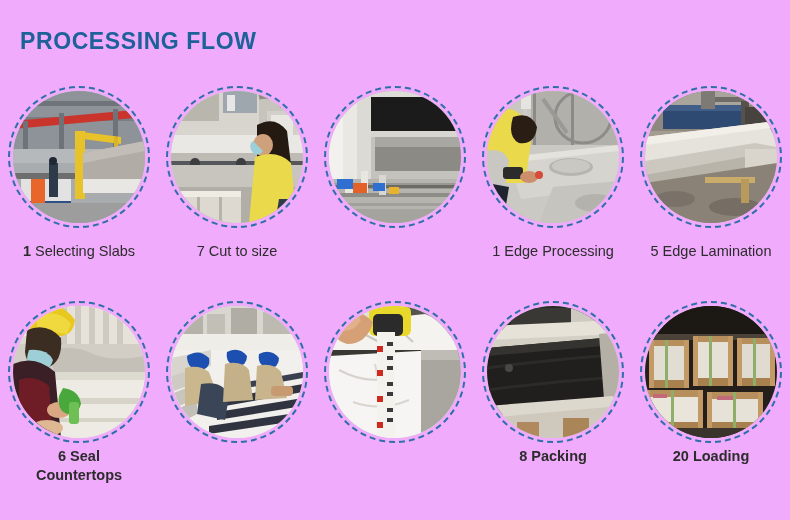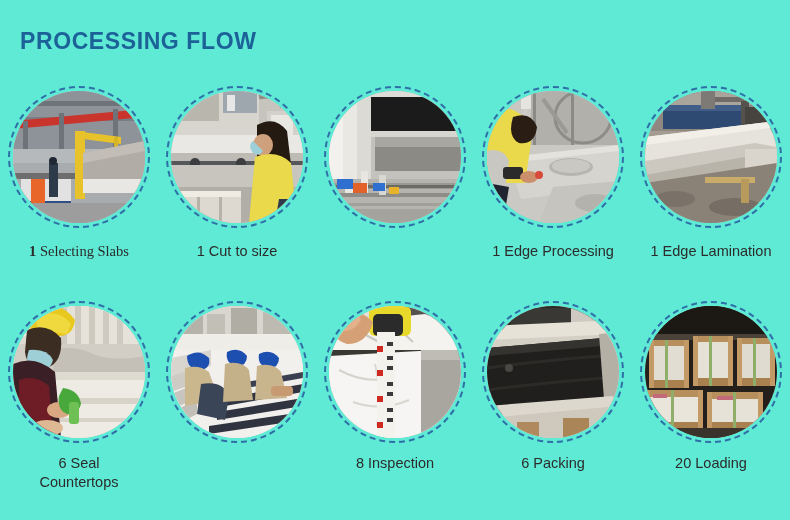--- a/index.html
+++ b/index.html
@@ -2,21 +2,21 @@
 <html><head>
 <meta charset="utf-8">
 <style>
   * { box-sizing: border-box; margin: 0; padding: 0; }
   html, body {
     width: 790px; height: 520px;
     background: #ffffff;
     font-family: "Liberation Sans", sans-serif;
     overflow: hidden;
   }
-  #page { position: relative; width: 790px; height: 520px; background: #5eead4; }
+  #page { position: relative; width: 790px; height: 520px; background: #f0abfc; }
 
   #title {
     position: absolute;
     left: 20px; top: 28px;
     font-size: 23px;
     font-weight: bold;
     letter-spacing: 0.6px;
     color: #1d6199;
     white-space: nowrap;
   }
@@ -56,23 +56,23 @@
   .caption {
     margin-top: 12px;
     font-size: 14.5px;
     color: #2c2c2c;
     text-align: center;
     line-height: 1.32;
     width: 160px;
     white-space: pre-line;
   }
   .row-1 .caption { margin-top: 14px; }
-  .row-2 .caption { margin-top: 11px; }
+  .row-2 .caption { margin-top: 4px; font-weight: bold; }
   
-  .step-1 .caption { font-weight: 400; font-family: Liberation Serif, serif; }
+  .step-1 .caption { font-weight: 400; }
   .step-1 .caption::first-letter { font-weight: bold; }
 </style>
 </head>
 <body>
 
 <div id="page">
 
   <div id="title">PROCESSING FLOW</div>
 
   <div class="row row-1">
@@ -137,21 +137,21 @@
             <rect x="48" y="106" width="3" height="26" fill="#b8b3a8"></rect>
             <path d="M86 34 q18 -10 30 6 l4 34 -34 0 z" fill="#241a12"></path>
             <ellipse cx="92" cy="54" rx="10" ry="11" fill="#cfa07c"></ellipse>
             <path d="M82 50 q-6 4 0 12 q6 4 10 -2 z" fill="#9ccfd8"></path>
             <path d="M84 66 q22 -8 36 6 l6 60 -48 0 z" fill="#ead94a"></path>
             <path d="M108 108 l22 0 0 24 -26 0 z" fill="#2f3a4c"></path>
           </svg>
         </div>
         <div class="circle-dash"></div>
       </div>
-      <div class="caption">1 Cut to size</div>
+      <div class="caption">7 Cut to size</div>
     </div>
 
     <div class="step step-3">
       <div class="circle-wrap">
         <div class="photo">
           <svg viewBox="0 0 132 132">
             <rect x="0" y="0" width="132" height="132" fill="#c4c2bc"></rect>
             <rect x="0" y="0" width="132" height="26" fill="#dedcd6"></rect>
             <rect x="40" y="6" width="92" height="34" fill="#1b1b1b"></rect>
             <rect x="40" y="40" width="92" height="6" fill="#d8d6d0"></rect>
@@ -233,21 +233,21 @@
             <rect x="100" y="58" width="32" height="24" fill="#d9d5cd"></rect>
             <polygon points="0,92 132,72 132,132 0,132" fill="#8a8276"></polygon>
             <ellipse cx="30" cy="108" rx="20" ry="8" fill="#7a7268"></ellipse>
             <ellipse cx="90" cy="116" rx="26" ry="9" fill="#766e64"></ellipse>
             <rect x="60" y="86" width="50" height="6" fill="#c9ab6a"></rect>
             <rect x="96" y="88" width="8" height="24" fill="#b79a5c"></rect>
           </svg>
         </div>
         <div class="circle-dash"></div>
       </div>
-      <div class="caption">1 Edge Lamination</div>
+      <div class="caption">5 Edge Lamination</div>
     </div>
 
   </div>
 
   <div class="row row-2">
 
     <div class="step step-6">
       <div class="circle-wrap">
         <div class="photo">
           <svg viewBox="0 0 132 132">
@@ -348,21 +348,20 @@
             <rect x="58" y="76" width="6" height="4" fill="#3a3a3a"></rect>
             <rect x="58" y="86" width="6" height="4" fill="#3a3a3a"></rect>
             <rect x="58" y="102" width="6" height="4" fill="#3a3a3a"></rect>
             <rect x="58" y="112" width="6" height="4" fill="#3a3a3a"></rect>
             <path d="M0 6 q26 -8 44 10 q-6 22 -26 22 q-20 -6 -18 -32 z" fill="#d6a077"></path>
             <path d="M6 0 q20 2 26 14 q-8 14 -22 10 q-12 -10 -4 -24 z" fill="#e2b08a"></path>
           </svg>
         </div>
         <div class="circle-dash"></div>
       </div>
-      <div class="caption">8 Inspection</div>
     </div>
 
     <div class="step step-9">
       <div class="circle-wrap">
         <div class="photo">
           <svg viewBox="0 0 132 132">
             <rect x="0" y="0" width="132" height="132" fill="#d8d4cb"></rect>
             <rect x="0" y="0" width="132" height="24" fill="#2a2824"></rect>
             <rect x="24" y="2" width="60" height="20" fill="#3a3834"></rect>
             <rect x="84" y="0" width="48" height="26" fill="#cecac1"></rect>
@@ -376,21 +375,21 @@
             <polygon points="112,28 132,26 132,110 118,106" fill="#b5b0a6"></polygon>
             <polygon points="0,100 126,90 132,104 0,118" fill="#ddd8ce"></polygon>
             <polygon points="0,112 132,100 132,132 0,132" fill="#cfc9bd"></polygon>
             <rect x="30" y="116" width="22" height="16" fill="#b08a5e"></rect>
             <rect x="76" y="112" width="26" height="20" fill="#a98557"></rect>
             <rect x="0" y="118" width="20" height="14" fill="#b78f62"></rect>
           </svg>
         </div>
         <div class="circle-dash"></div>
       </div>
-      <div class="caption">6 Packing</div>
+      <div class="caption">8 Packing</div>
     </div>
 
     <div class="step step-10">
       <div class="circle-wrap">
         <div class="photo">
           <svg viewBox="0 0 132 132">
             <rect x="0" y="0" width="132" height="132" fill="#241f1a"></rect>
             <rect x="0" y="0" width="132" height="32" fill="#1c1814"></rect>
             <rect x="0" y="28" width="132" height="6" fill="#4a4138"></rect>
 

